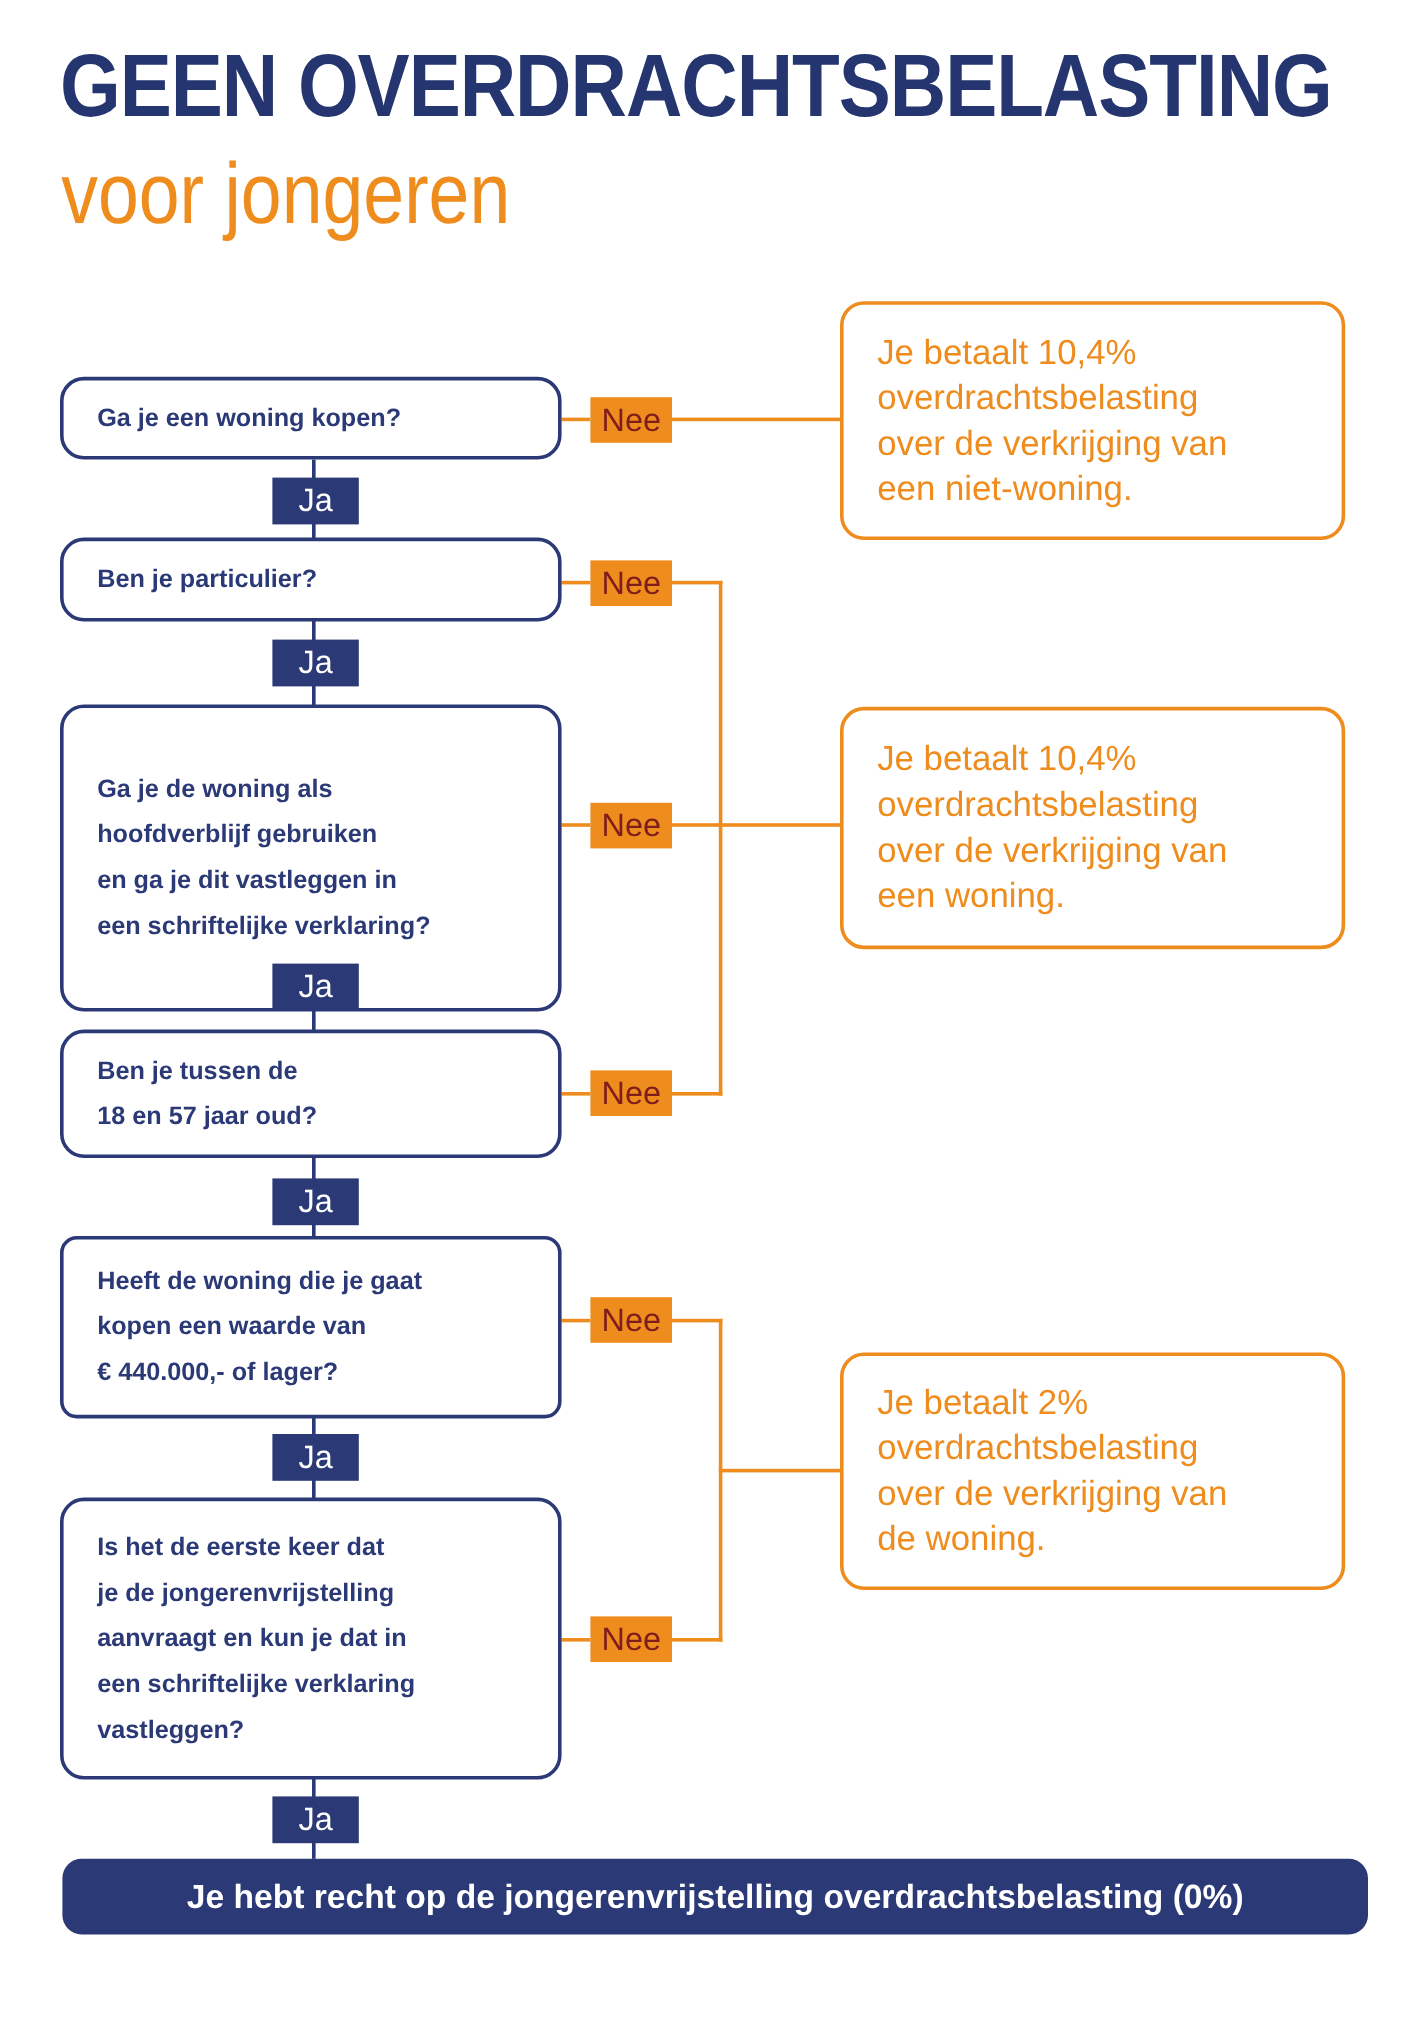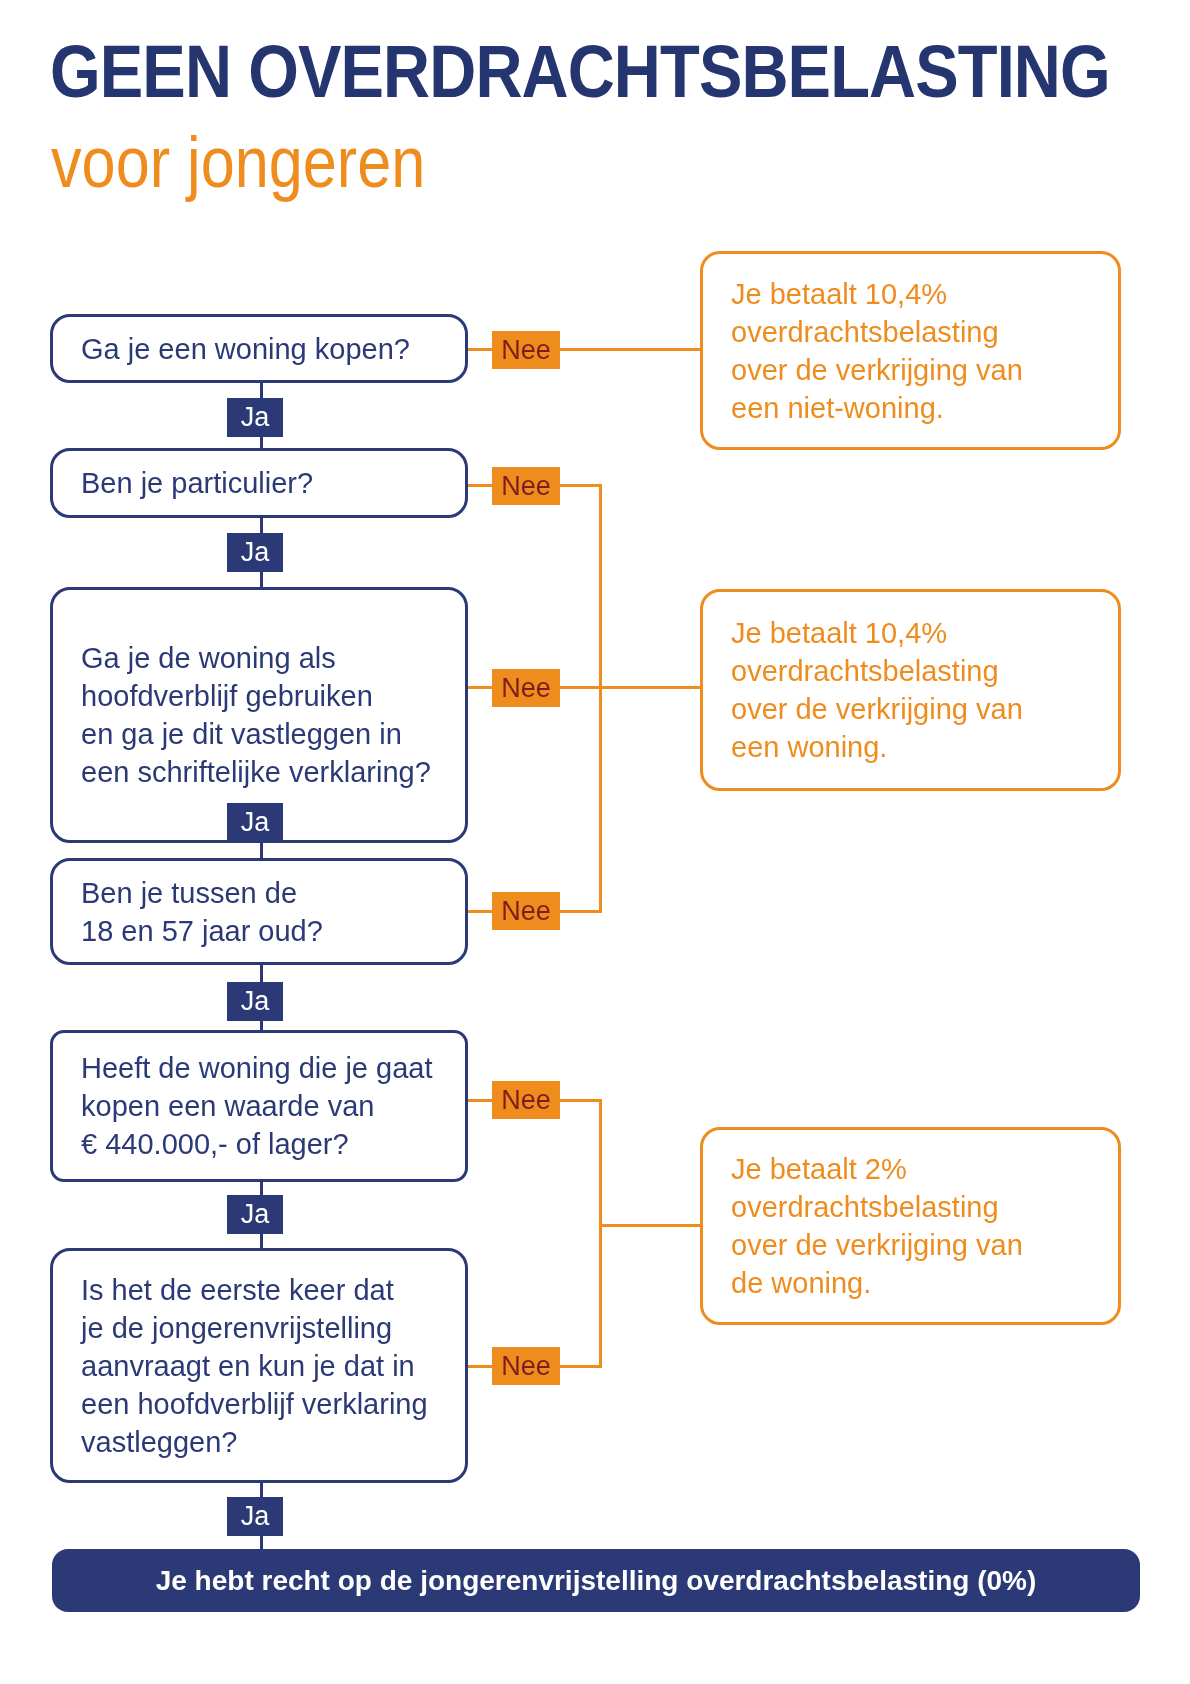--- a/index.html
+++ b/index.html
@@ -42,32 +42,32 @@
   .qbox{
     position:absolute;left:50px;width:418px;z-index:2;
     background:#ffffff;
     border:3px solid var(--navy);
     border-radius:20px;
     display:flex;align-items:center;
     padding-left:28px;padding-right:14px;
   }
   .qtext{
     color:var(--navy);
-    font-size:29px;font-weight:400;line-height:38px;
+    font-size:21px;font-weight:700;line-height:38px;
     white-space:pre-line;
   }
   .q1{top:314px;height:69px;}
   .q2{top:448px;height:70px;}
   .q3{top:587px;height:256px;}
   .q4{top:858px;height:107px;}
   .q5{top:1030px;height:152px;border-radius:14px;}
   .q6{top:1248px;height:235px;}
   
   .ja{
-    position:absolute;left:227px;width:56px;height:39px;z-index:2;
+    position:absolute;left:227px;width:72px;height:39px;z-index:2;
     background:var(--navy);color:#ffffff;
     font-size:27px;font-weight:300;line-height:39px;
     text-align:center;
   }
   .ja1{top:398px;}.ja2{top:533px;}.ja3{top:803px;}
   .ja4{top:982px;}.ja5{top:1195px;}.ja6{top:1497px;}
   
   .nee{
     position:absolute;left:492px;width:68px;height:38px;z-index:2;
     background:var(--orange);color:#7f1d1d;
@@ -153,21 +153,21 @@
   </div>
   <div class="qbox q5">
     <span class="qtext">Heeft de woning die je gaat
 kopen een waarde van
 € 440.000,- of lager?</span>
   </div>
   <div class="qbox q6">
     <span class="qtext">Is het de eerste keer dat
 je de jongerenvrijstelling
 aanvraagt en kun je dat in
-een hoofdverblijf verklaring
+een schriftelijke verklaring
 vastleggen?</span>
   </div>
 
   <div class="ja ja1">Ja</div>
   <div class="ja ja2">Ja</div>
   <div class="ja ja3">Ja</div>
   <div class="ja ja4">Ja</div>
   <div class="ja ja5">Ja</div>
   <div class="ja ja6">Ja</div>
 

